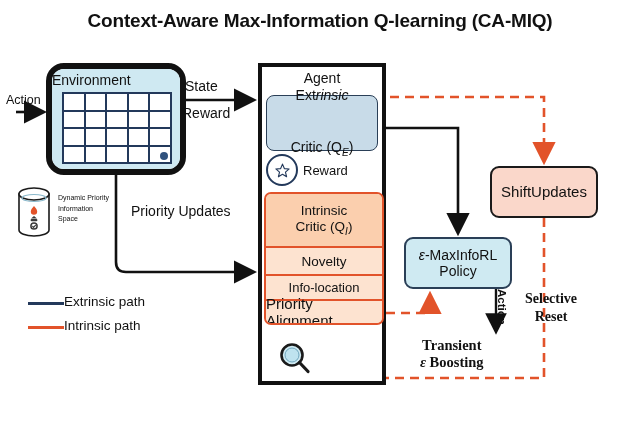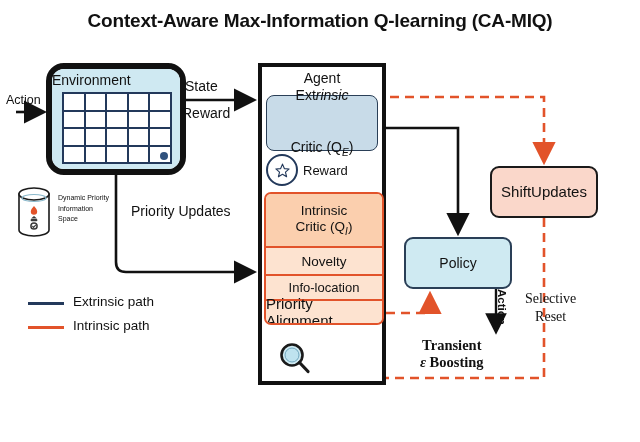--- a/index.html
+++ b/index.html
@@ -105,40 +105,40 @@
   }
   .policy .eps{font-style:italic;}
 
   
   .lab{position:absolute;color:#111;white-space:nowrap;}
   .lab-action{left:6px;top:93px;font-size:12.5px;}
   .lab-state{left:185px;top:78px;font-size:14px;}
   .lab-reward{left:182px;top:105px;font-size:14px;}
   .lab-prio-upd{left:120px;top:203px;font-size:14px;margin-left:11px;}
   .lab-perf{left:424px;top:78px;font-size:14px;}
-  .lab-selreset{left:525px;top:290px;font-size:14px;font-weight:normal;
+  .lab-selreset{left:525px;top:290px;font-size:14px;font-weight:bold;
                 font-family:"Liberation Serif", serif;text-align:center;line-height:1.25;}
   .lab-transient{left:420px;top:337px;font-size:14.5px;font-weight:bold;
                 font-family:"Liberation Serif", serif;text-align:center;line-height:1.2;}
   .lab-transient .eps{font-style:italic;}
   .lab-action-v{
     left:508px;top:289px;font-size:11.5px;font-weight:bold;
     transform:rotate(90deg);transform-origin:left top;
   }
 
   
   .db{position:absolute;left:16px;top:186px;width:36px;height:52px;}
   .db-text{
     position:absolute;left:58px;top:193px;width:66px;
     font-size:7px;color:#111;line-height:1.5;
   }
 
   
   .legend{position:absolute;left:28px;top:293px;width:190px;}
-  .leg-row{display:flex;align-items:flex-end;gap:9px;margin-bottom:7px;}
+  .leg-row{display:flex;align-items:flex-end;margin-bottom:7px;}
   .leg-swatch{width:36px;height:14px;flex:none;position:relative;margin-top:3px;}
   .leg-line{position:absolute;left:0;top:6px;width:36px;height:2.6px;}
   .solid-navy{background:#23395b;}
   .solid-orange{background:#e2532a;}
   .dashed-orange{
     background:repeating-linear-gradient(to right,#e2532a 0 7px,transparent 7px 12px);
   }
   .leg-text{font-size:13.5px;color:#111;line-height:1.18;}
 </style>
 </head>
@@ -263,20 +263,23 @@
       <line x1="22.5" y1="21.5" x2="31" y2="30.5" stroke="#1a1a1a" stroke-width="3.2" stroke-linecap="round"></line>
     </svg>
   </div>
 
   <div class="box shift-det">
     <div>Shift</div>
     <div>Updates</div>
   </div>
 
   <div class="box policy">
+    <div>
+      <span class="eps">ε</span><span>-MaxInfoRL</span>
+    </div>
     <div>Policy</div>
   </div>
 
   <div class="lab lab-action">Action</div>
   <div class="lab lab-state">State</div>
   <div class="lab lab-reward">Reward</div>
   <div class="lab lab-prio-upd">Priority Updates</div>
 
   <div class="lab lab-selreset">
     <div>Selective</div>

